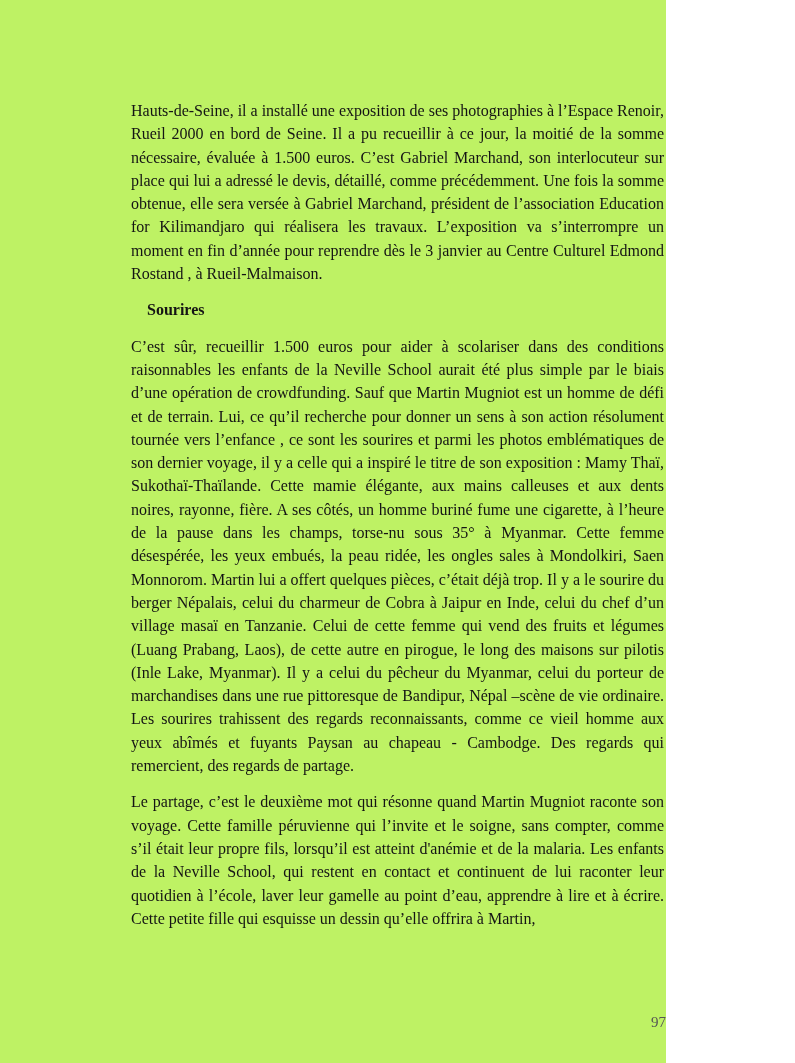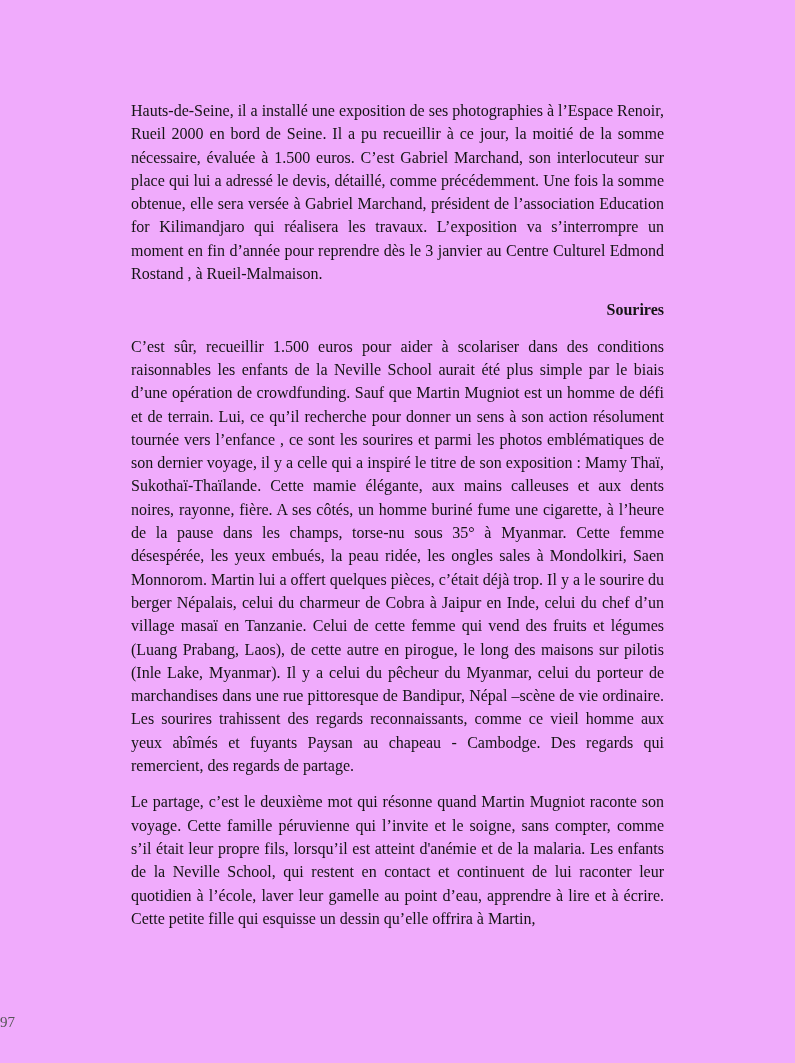--- a/index.html
+++ b/index.html
@@ -2,23 +2,23 @@
 <html><head>
 <meta charset="utf-8">
 <style>
   html, body {
     margin: 0;
     padding: 0;
     background: #ffffff;
   }
   .page {
     position: relative;
-    width: 795px;
+    width: 666px;
     height: 1063px;
-    background: #f0abfc;
+    background: #bef264;
     font-family: "Liberation Serif", serif;
     color: #141414;
     overflow: hidden;
   }
   .content {
     position: absolute;
     left: 131px;
     top: 99px;
     width: 533px;
   }
@@ -27,28 +27,28 @@
     font-size: 16px;
     line-height: 23.3px;
     text-align: justify;
     text-justify: inter-word;
   }
   .content h2 {
     margin: 12px 0 13px 16px;
     font-size: 16px;
     line-height: 23.3px;
     font-weight: bold;
-    text-align: right;
+    text-align: left;
   }
   .page-number {
     position: absolute;
     left: 0;
     right: 0;
     top: 1013px;
-    text-align: left;
+    text-align: right;
     font-size: 15px;
     line-height: 18px;
     color: #555555;
   }
 </style>
 </head>
 <body>
 
 <div class="page">
   <div class="content">

